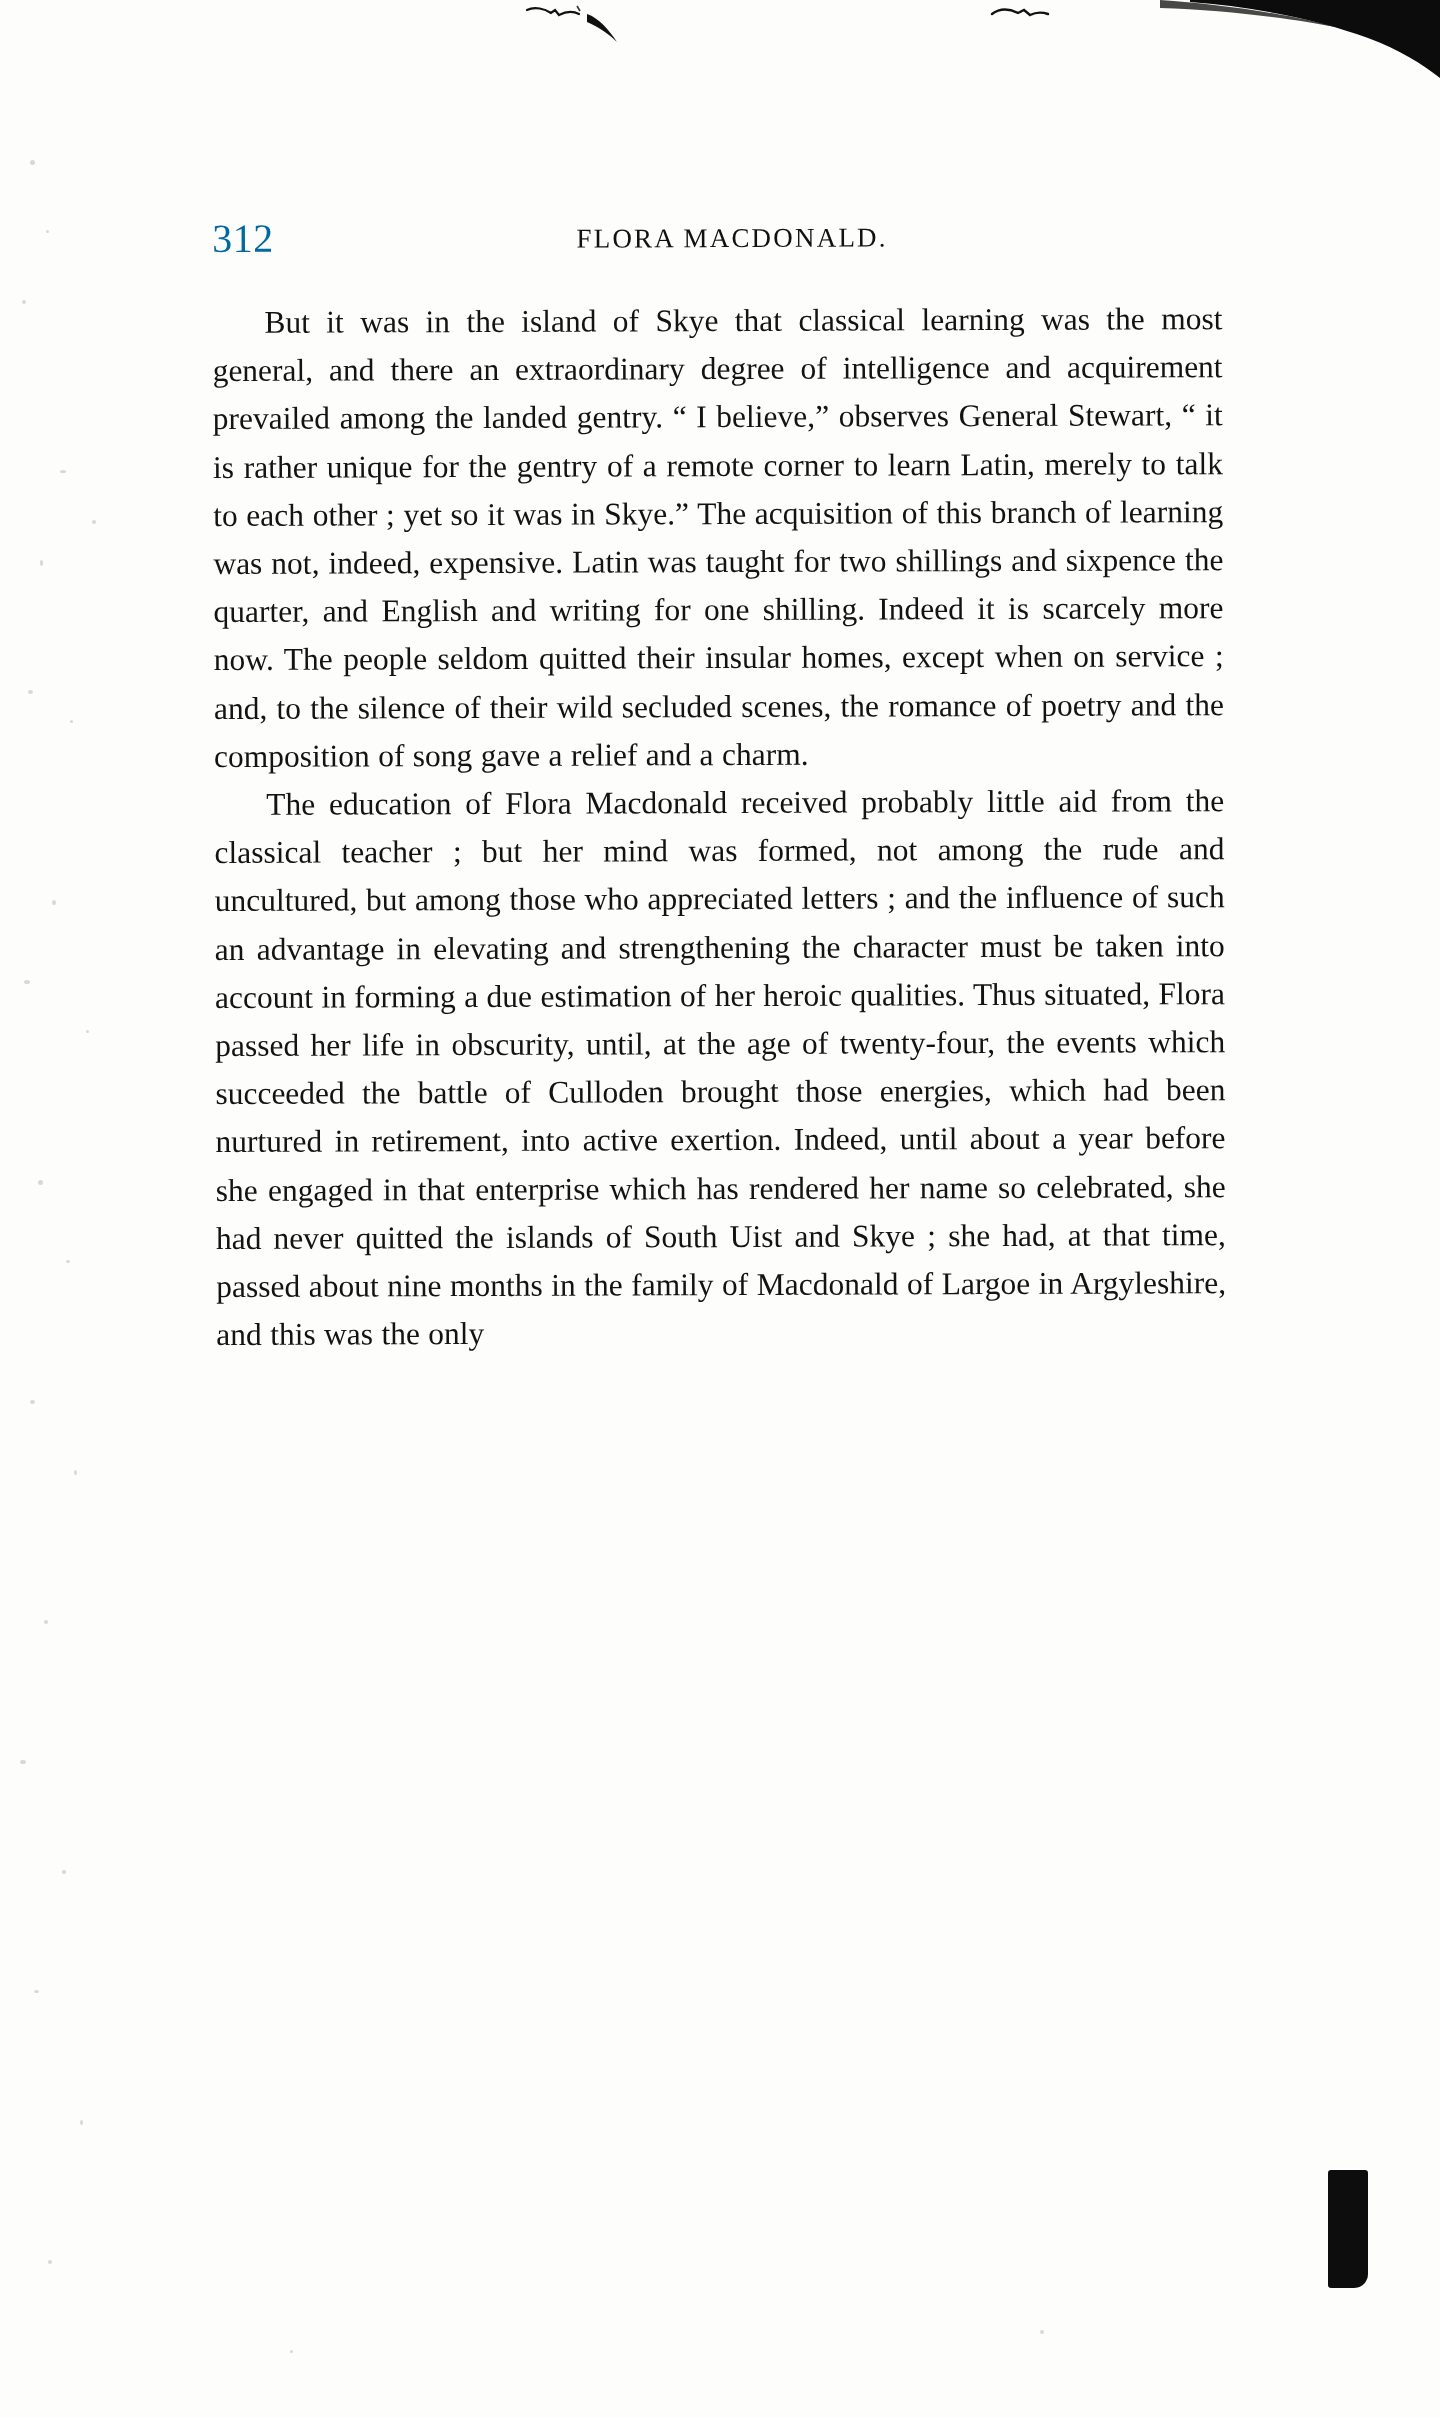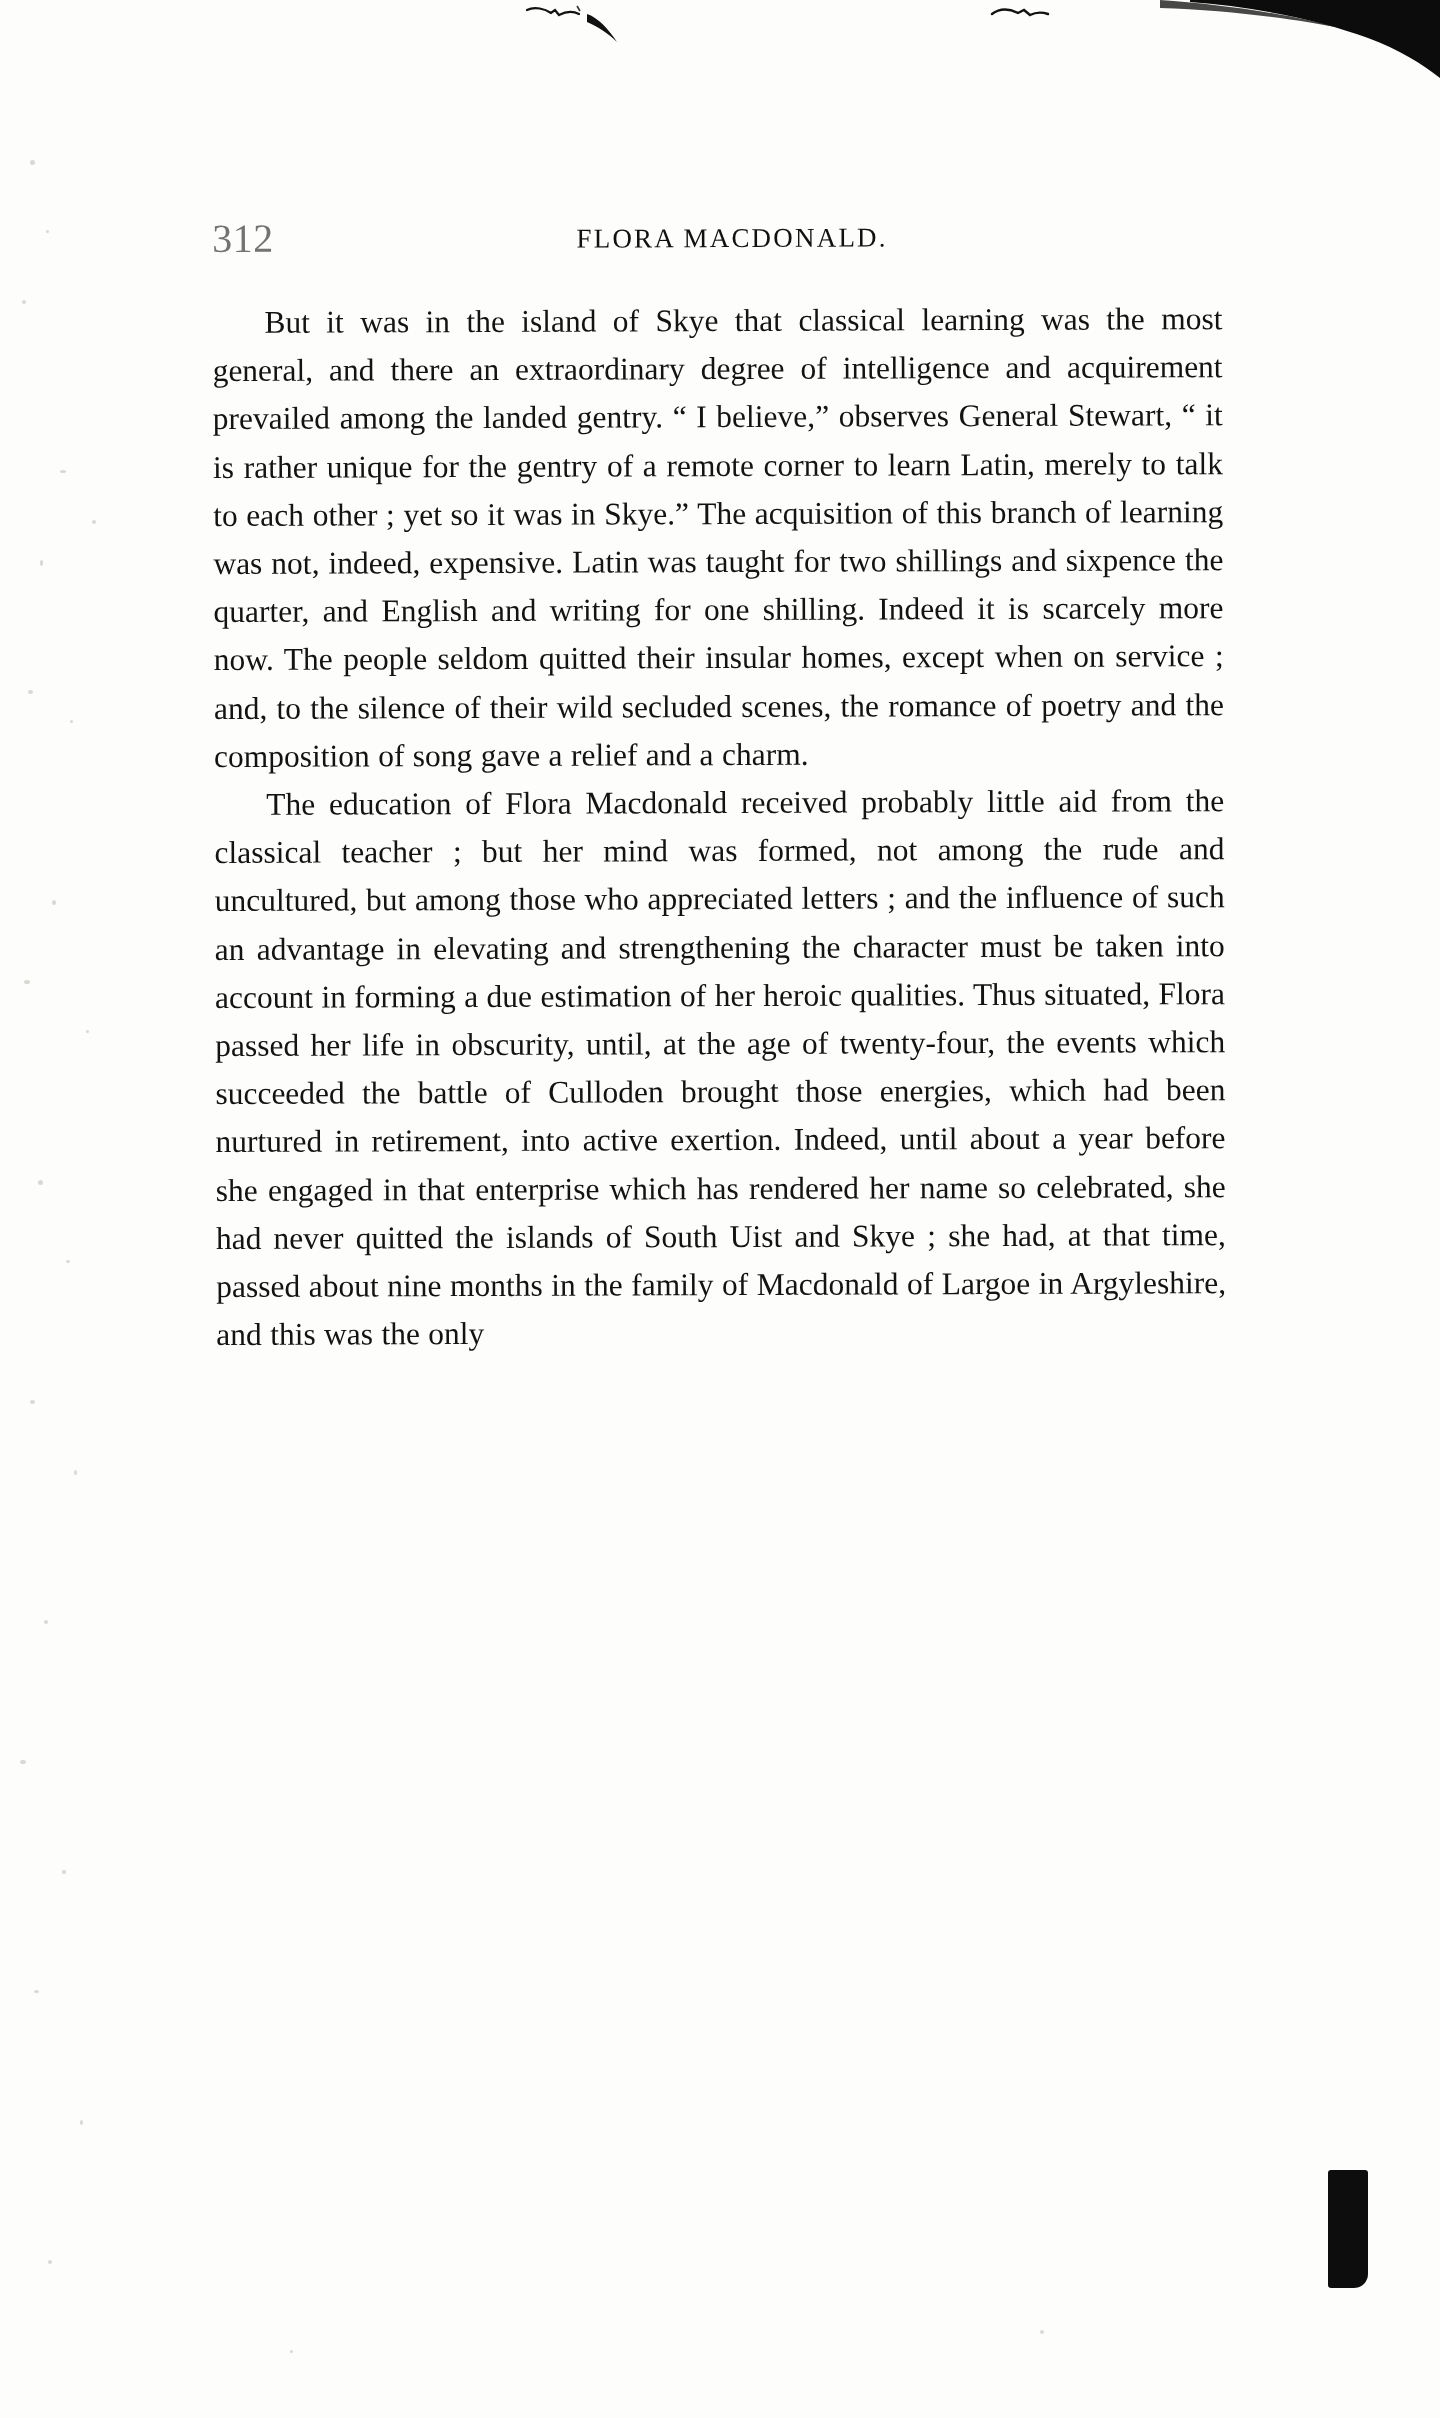--- a/index.html
+++ b/index.html
@@ -78,21 +78,21 @@
     position: relative;
     height: 56px;
     margin-bottom: 28px;
   }
   .folio {
     position: absolute;
     left: 0;
     top: 0;
     font-size: 40px;
     letter-spacing: 0.5px;
-    color: #737373;
+    color: #0369a1;
   }
   .running-head {
     position: absolute;
     left: 0;
     right: 0;
     top: 10px;
     text-align: center;
     font-size: 27px;
     letter-spacing: 2.2px;
     color: #111;

